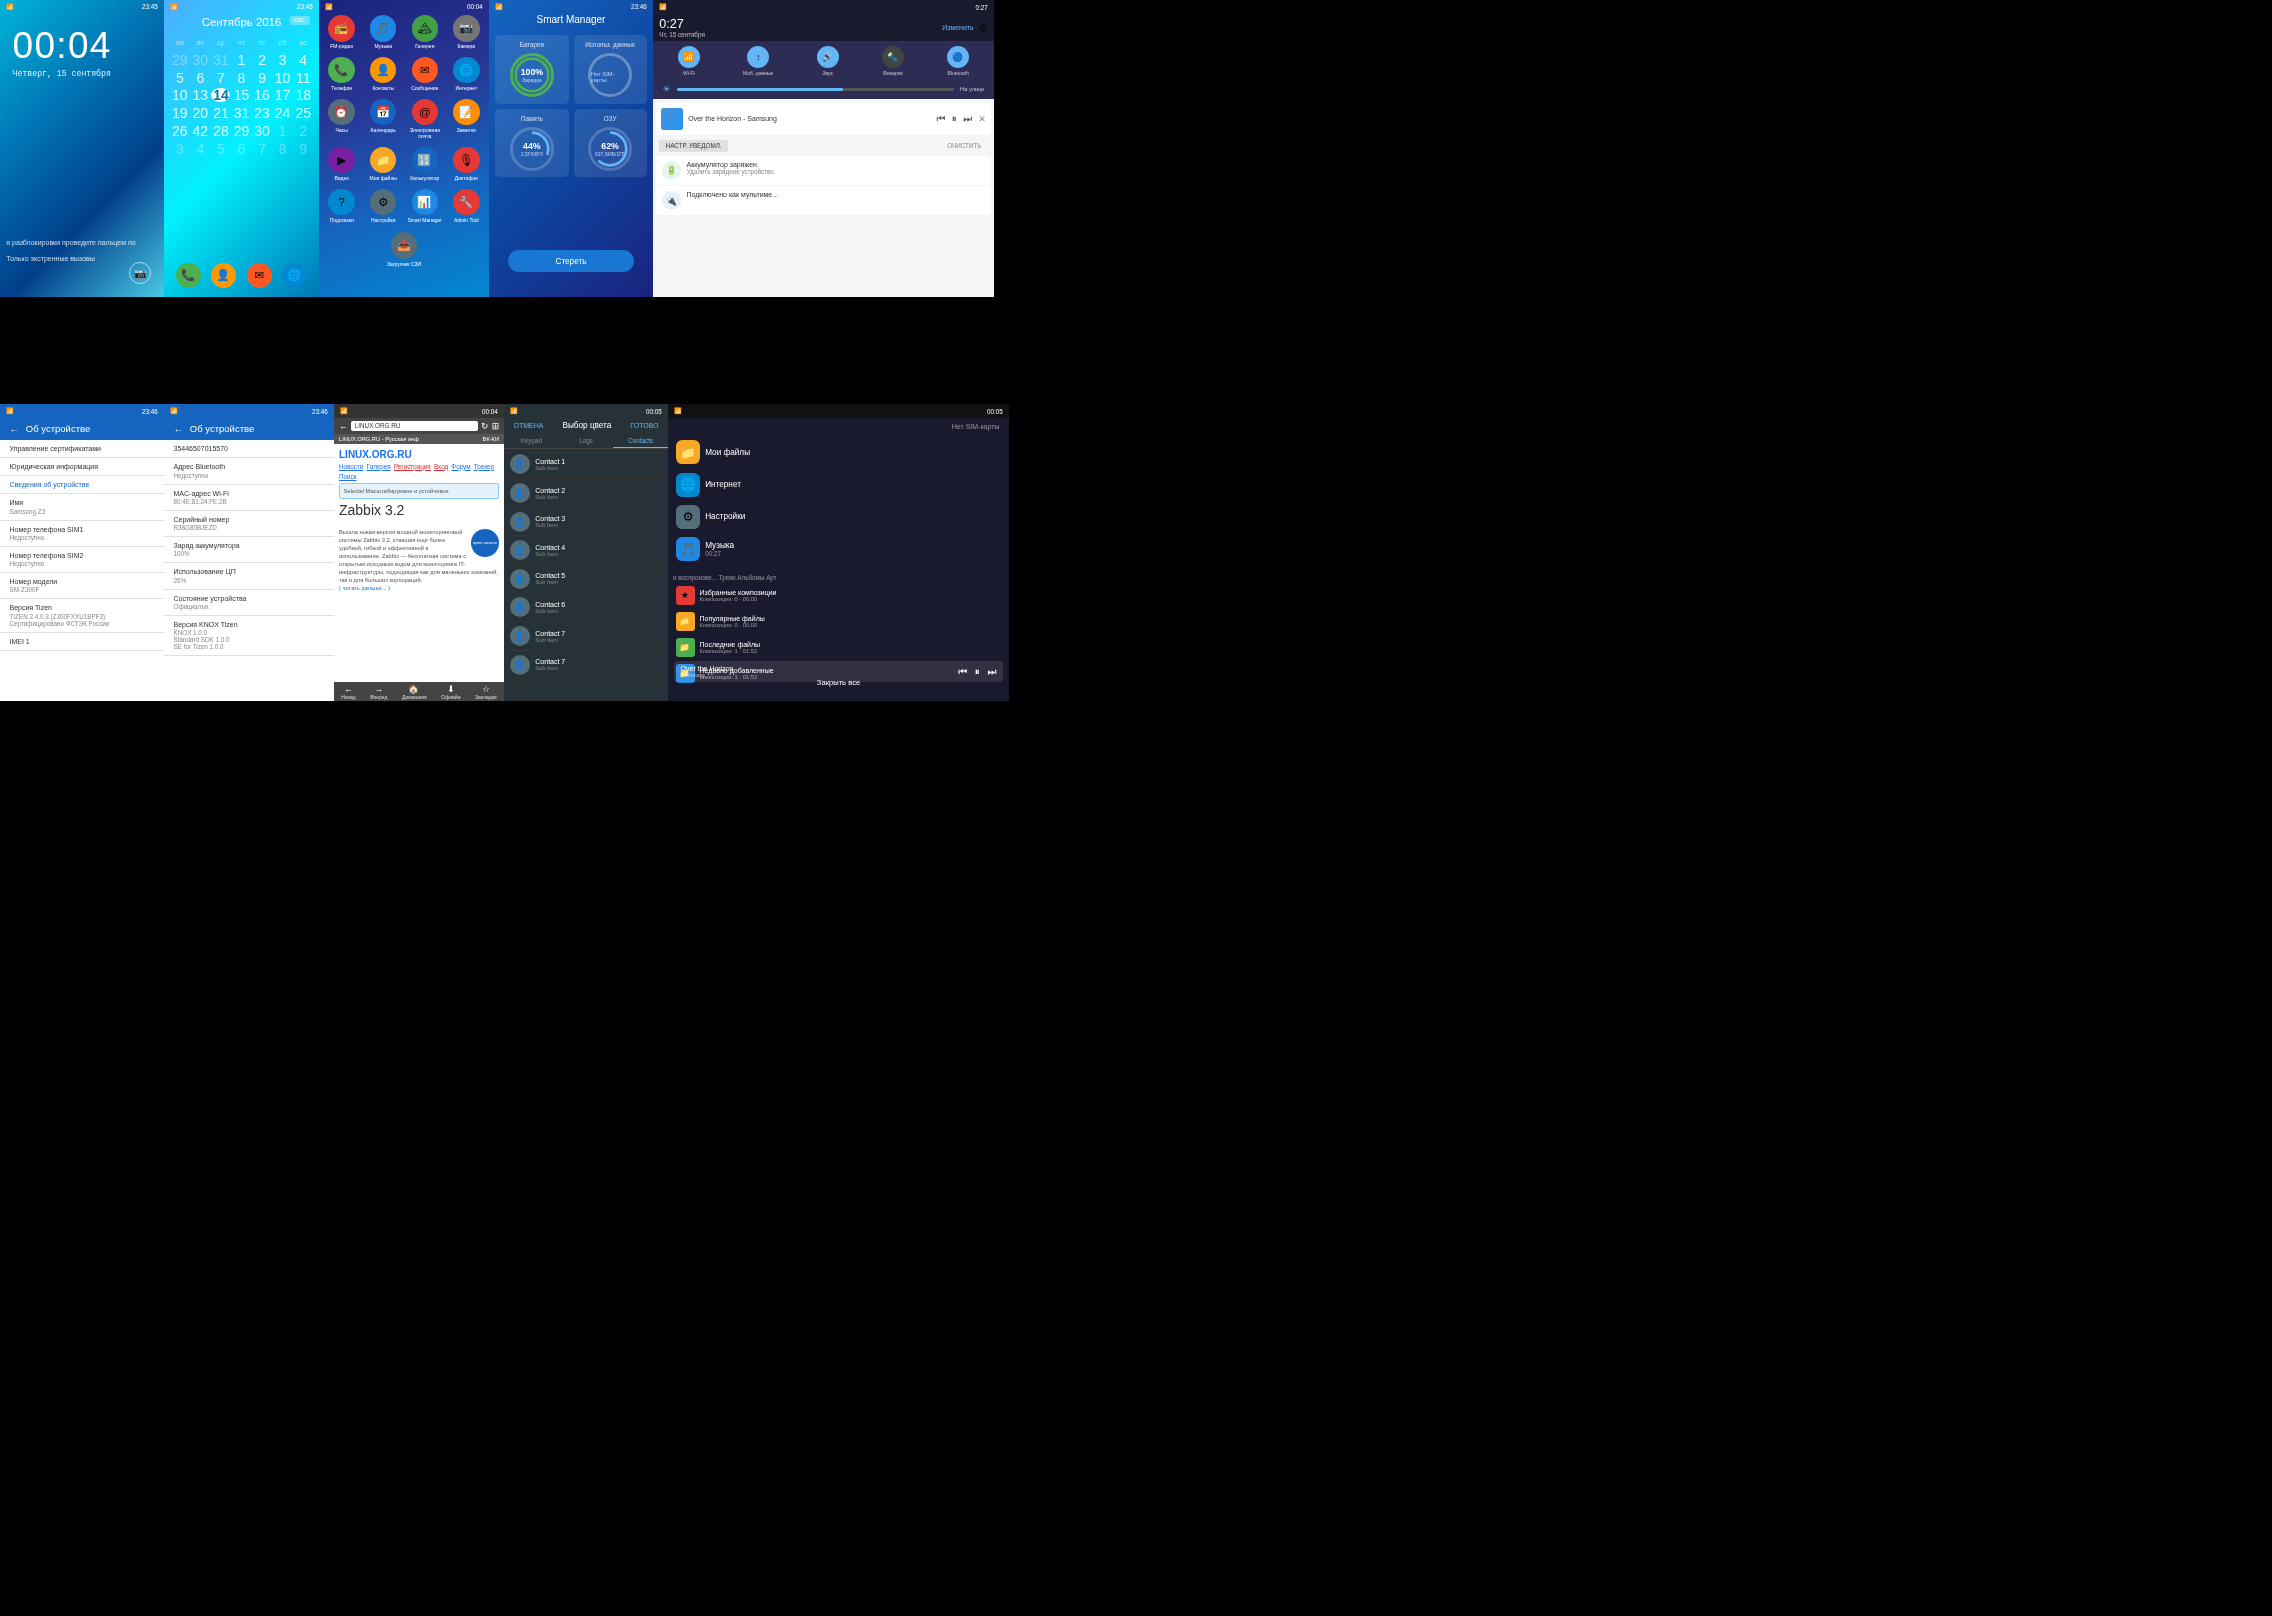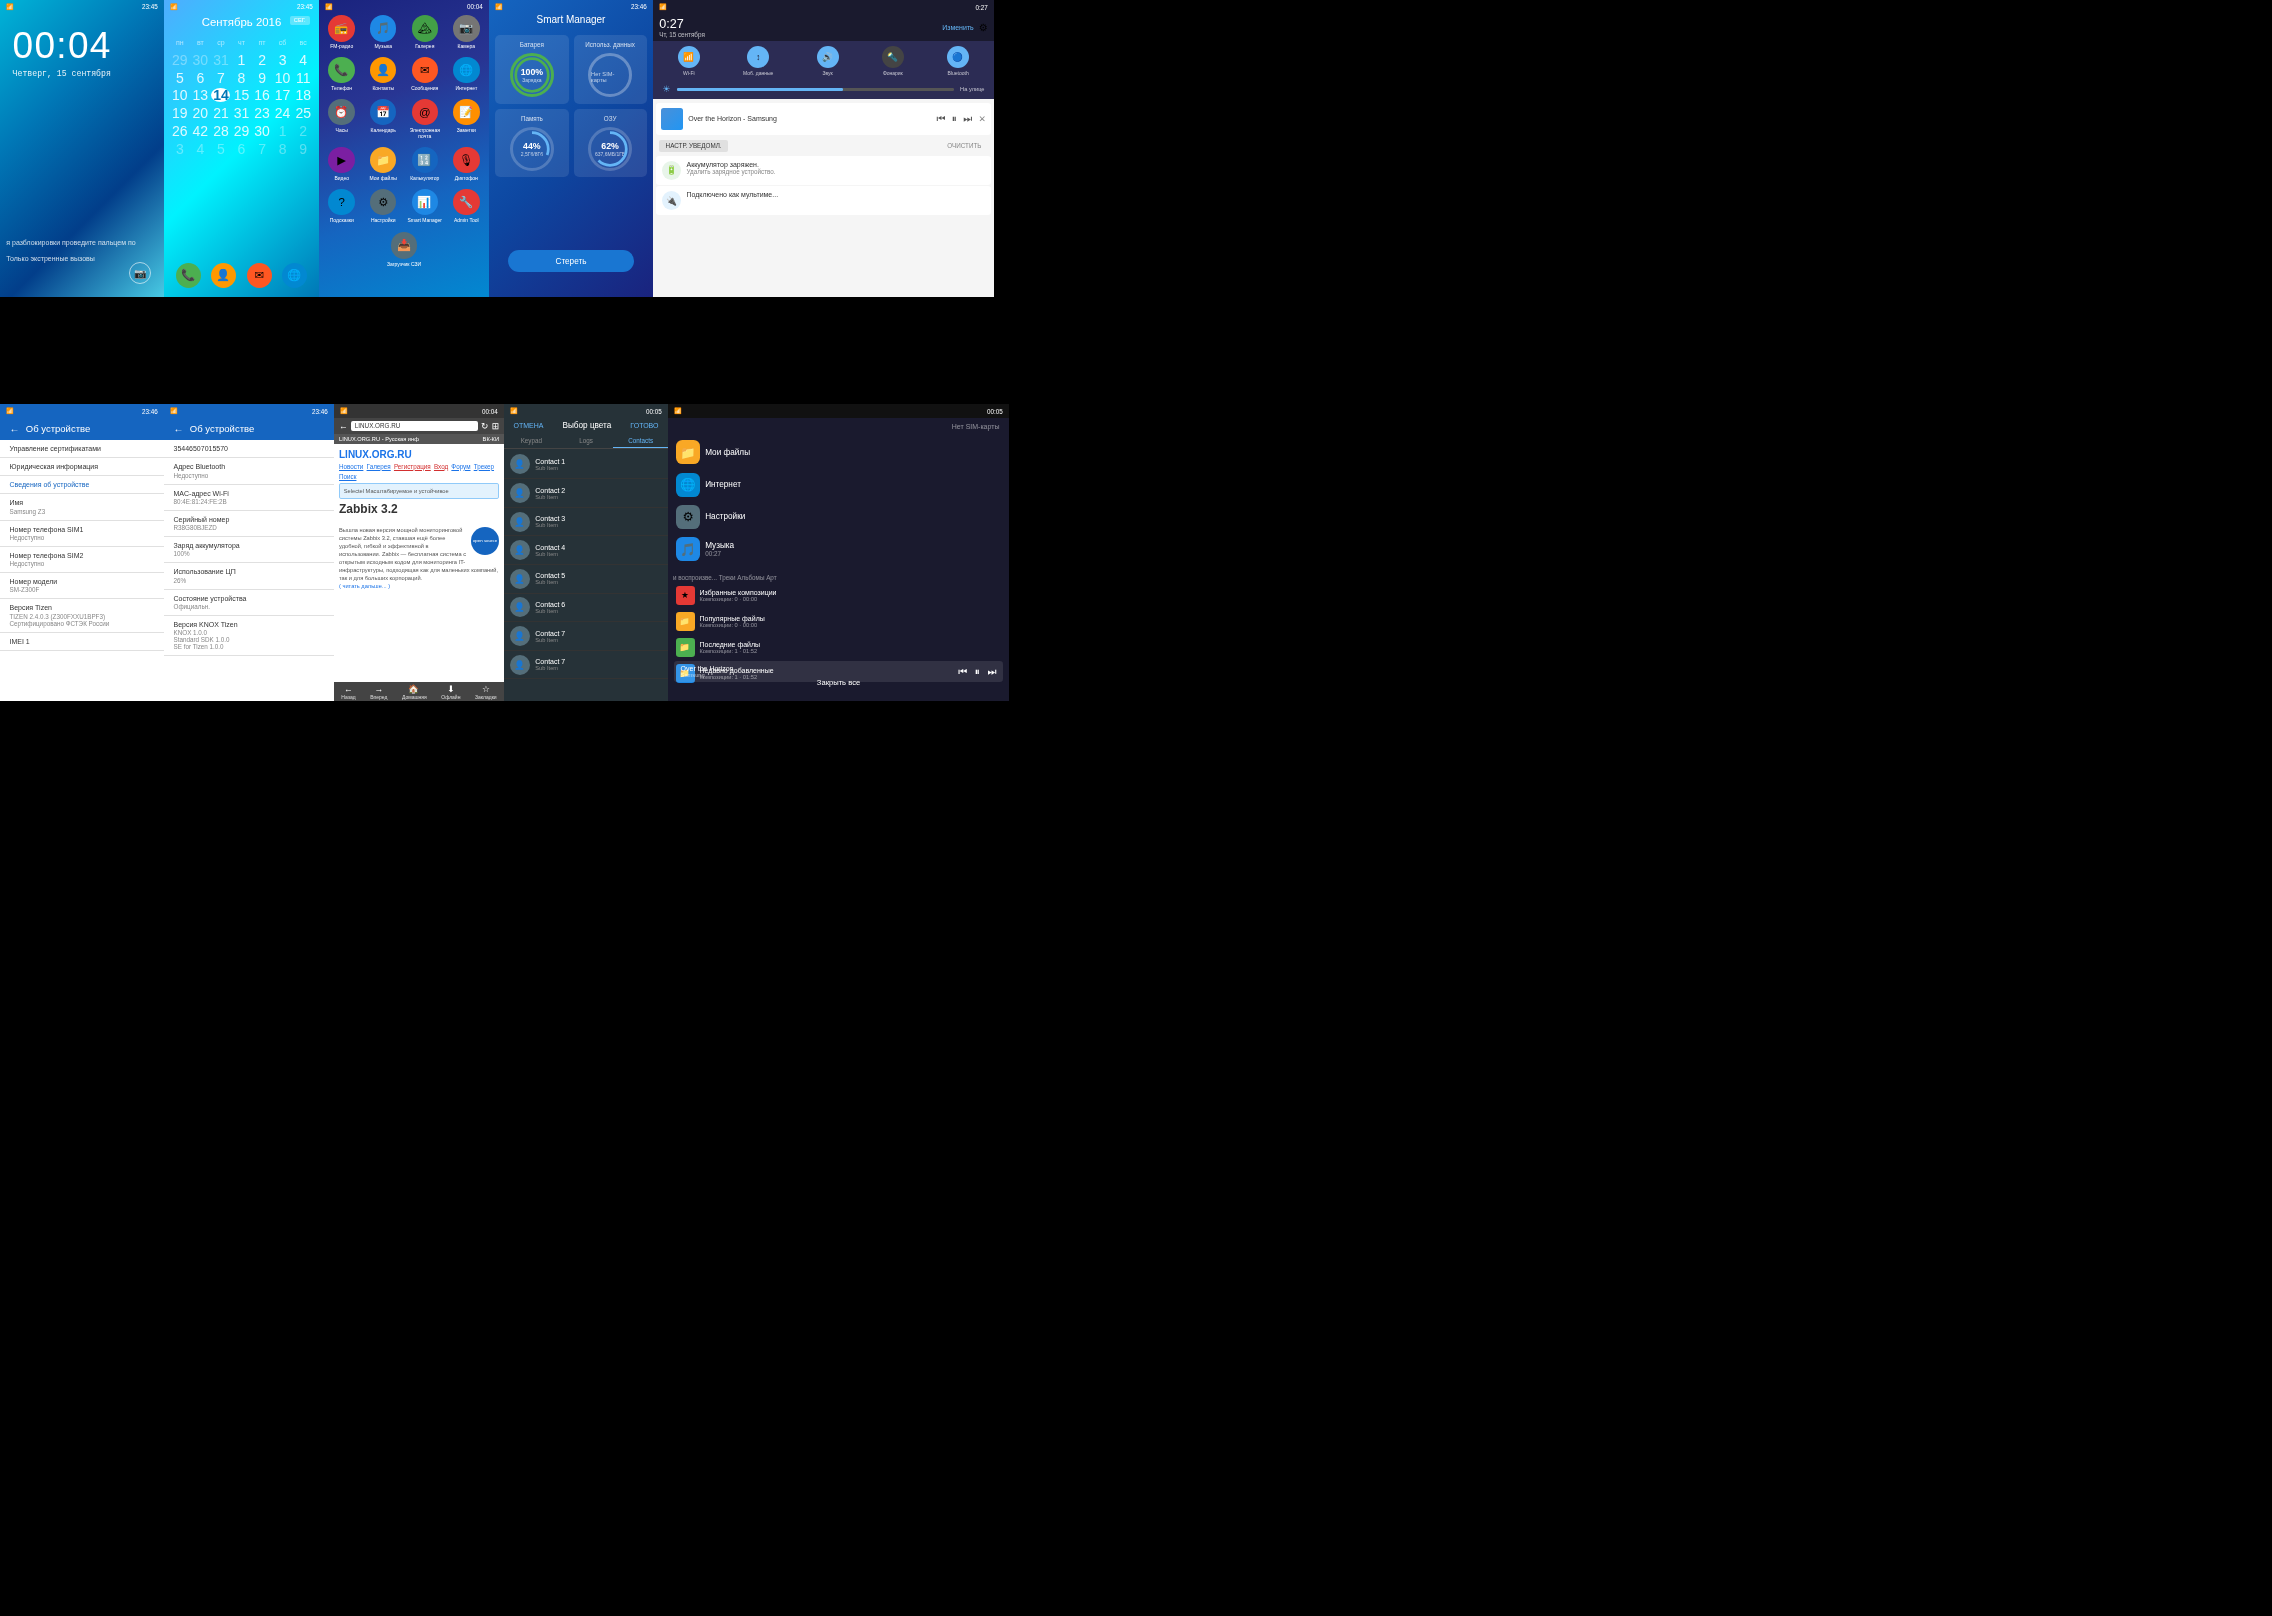--- a/index.html
+++ b/index.html
@@ -542,21 +542,21 @@
       border: 0.6px solid #90caf9;
       padding: 3.8px;
       margin-bottom: 3.2px;
       border-radius: 1.9px;
       font-size: 5.7px;
       color: #555;
       display: flex;
       align-items: center;
       gap: 3.2px;
     }
-    .article-title { font-size: 12px; font-weight: bold; color: #333; margin-bottom: 11px; }
+    .article-title { font-size: 14px; font-weight: normal; color: #333; margin-bottom: 11px; }
     .article-text { font-size: 5.7px; color: #555; line-height: 1.4; }
     .open-source-badge {
       float: right;
       width: 28px;
       height: 28px;
       background: #1565c0;
       border-radius: 50%;
       display: flex;
       align-items: center;
       justify-content: center;

